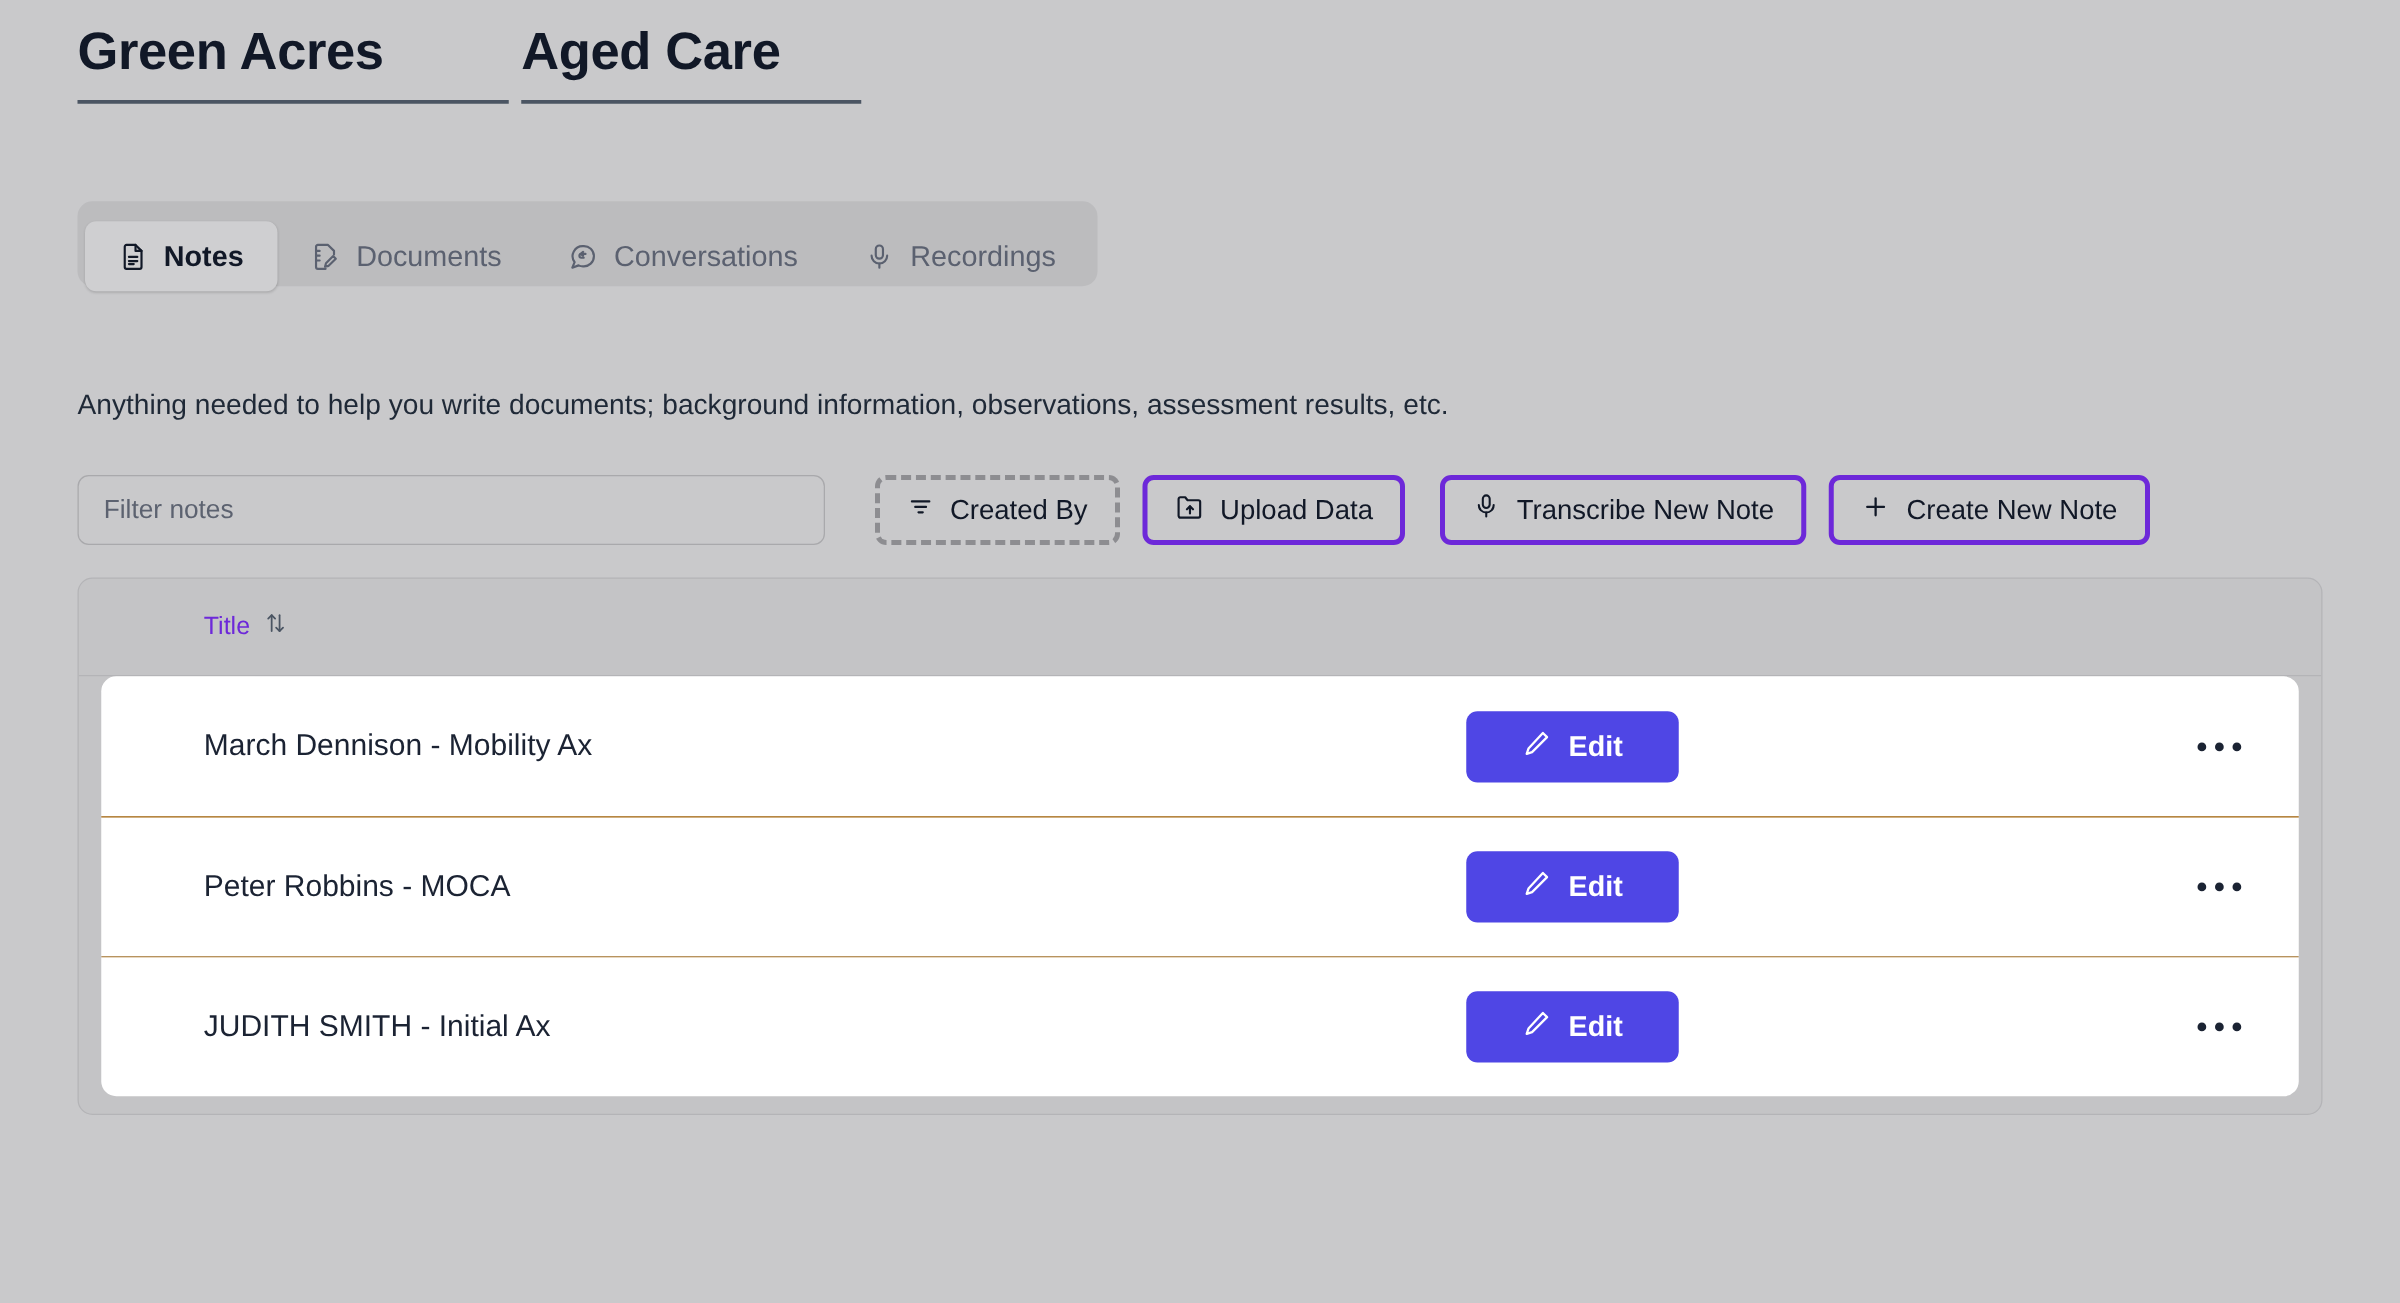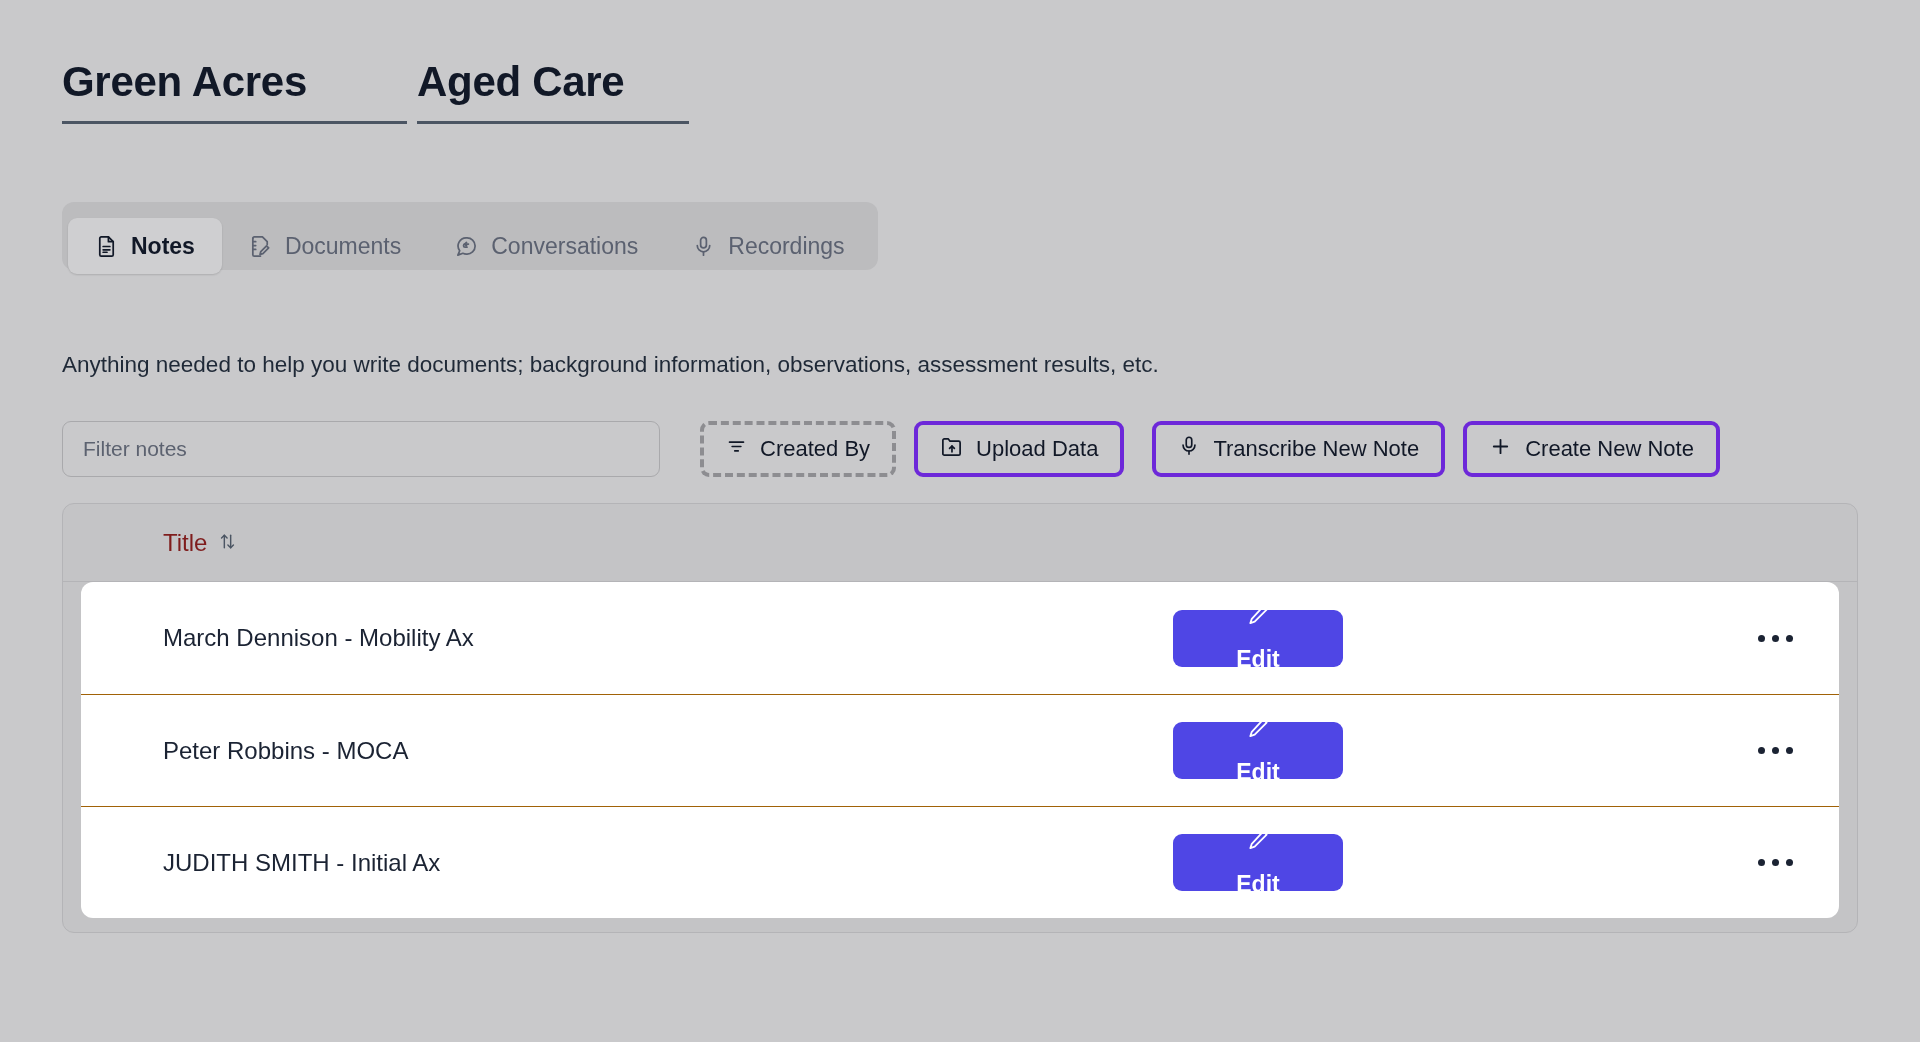--- a/index.html
+++ b/index.html
@@ -6,21 +6,21 @@
   html, body {
     width: 1920px;
     height: 1042px;
     background: #c9c9cb;
     font-family: "Liberation Sans", sans-serif;
     overflow: hidden;
   }
   .page { position: relative; width: 1920px; height: 1042px; padding: 0 62px; }
 
   
-  .titles { display: flex; align-items: flex-end; padding-top: 61px; }
+  .titles { display: flex; align-items: flex-end; padding-top: 20px; }
   .title-item { padding: 0 0 18px 0; }
   .title-item .label {
     font-size: 42px;
     font-weight: 700;
     color: #111827;
     letter-spacing: -0.3px;
     line-height: 1;
     white-space: nowrap;
   }
   .title-primary { width: 345px; border-bottom: 3px solid #4b5563; }
@@ -122,22 +122,22 @@
     height: 78px;
     display: flex;
     align-items: center;
     border-bottom: 1px solid #b4b4b7;
     padding-left: 100px;
   }
   .th {
     display: inline-flex;
     align-items: center;
     gap: 11px;
-    font-size: 24px;
-    color: #7f1d1d;
+    font-size: 20px;
+    color: #6d28d9;
     cursor: pointer;
   }
   .rows {
     padding: 0 18px 14px 18px;
   }
   .row {
     display: flex;
     align-items: center;
     background: #ffffff;
     height: 112px;
@@ -161,21 +161,20 @@
     width: 170px;
     height: 57px;
     border: none;
     border-radius: 9px;
     background: #4f46e5;
     color: #ffffff;
     font-family: "Liberation Sans", sans-serif;
     font-size: 23px;
     font-weight: 700;
     cursor: pointer;
-    flex-direction: column;
   }
   .more-btn {
     margin-left: auto;
     width: 60px;
     height: 48px;
     display: inline-flex;
     align-items: center;
     justify-content: center;
     gap: 7px;
     background: transparent;

